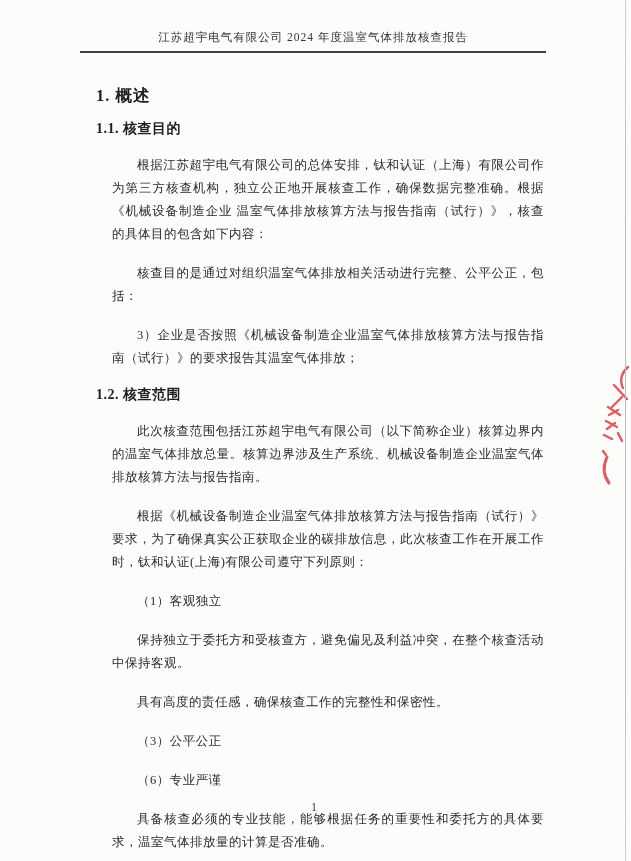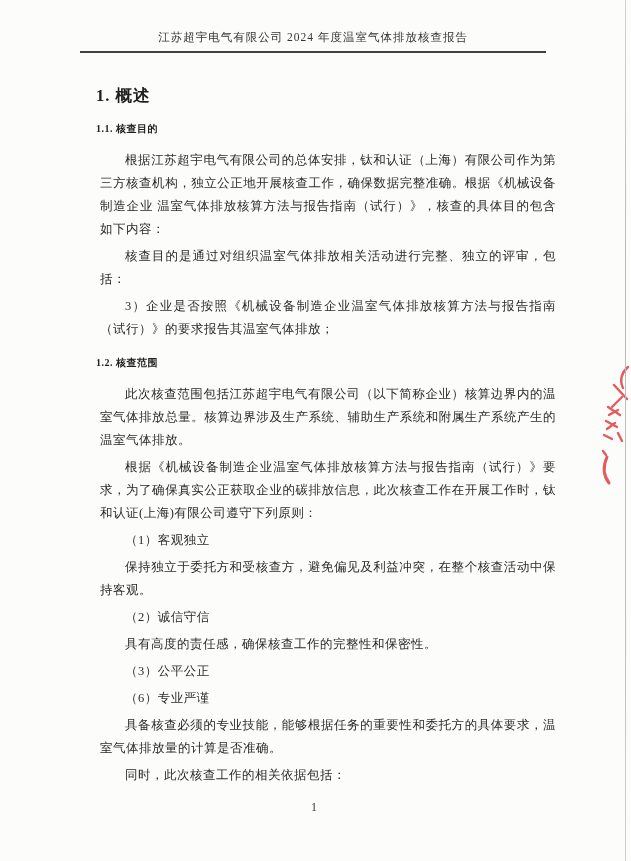--- a/index.html
+++ b/index.html
@@ -31,26 +31,26 @@
     background:#404040;
   }
   .content{
     position:absolute;top:86px;left:96px;width:464px;
   }
   .h1{
     font-size:16.5px;font-weight:bold;color:#1f1f1f;
     line-height:20px;margin:0 0 14px 0;letter-spacing:1px;
   }
   .h2{
-    font-size:10px;font-weight:bold;color:#1f1f1f;
+    font-size:14px;font-weight:bold;color:#1f1f1f;
     line-height:18px;margin:13px 0 11px 0;letter-spacing:0.5px;
   }
   .para{
     font-size:12.5px;line-height:23px;color:#2a2a2a;
-    text-align:justify;text-indent:2em;margin:4px;letter-spacing:0.5px;
+    text-align:justify;text-indent:2em;margin:16px;letter-spacing:0.5px;
   }
   .footer{
     position:absolute;top:800px;left:82px;width:464px;
     text-align:center;font-size:12px;color:#3a3a3a;
   }
   .seal{
     position:absolute;top:363px;left:598px;width:33px;height:130px;
     pointer-events:none;
   }
 </style>
@@ -59,28 +59,27 @@
 
 <div class="page">
 
   <div class="header">江苏超宇电气有限公司 2024 年度温室气体排放核查报告</div>
   <div class="header-rule"></div>
 
   <div class="content">
     <div class="h1">1.  概述</div>
     <div class="h2">1.1. 核查目的</div>
     <p class="para">根据江苏超宇电气有限公司的总体安排，钛和认证（上海）有限公司作为第三方核查机构，独立公正地开展核查工作，确保数据完整准确。根据《机械设备制造企业 温室气体排放核算方法与报告指南（试行）》，核查的具体目的包含如下内容：</p>
-    <p class="para">核查目的是通过对组织温室气体排放相关活动进行完整、独立的评审，包括：</p>
+    <p class="para">核查目的是通过对组织温室气体排放相关活动进行完整、公平公正，包括：</p>
     <p class="para">3）企业是否按照《机械设备制造企业温室气体排放核算方法与报告指南（试行）》的要求报告其温室气体排放；</p>
     <div class="h2">1.2. 核查范围</div>
-    <p class="para">此次核查范围包括江苏超宇电气有限公司（以下简称企业）核算边界内的温室气体排放总量。核算边界涉及生产系统、辅助生产系统和附属生产系统产生的温室气体排放。</p>
+    <p class="para">此次核查范围包括江苏超宇电气有限公司（以下简称企业）核算边界内的温室气体排放总量。核算边界涉及生产系统、机械设备制造企业温室气体排放核算方法与报告指南。</p>
     <p class="para">根据《机械设备制造企业温室气体排放核算方法与报告指南（试行）》要求，为了确保真实公正获取企业的碳排放信息，此次核查工作在开展工作时，钛和认证(上海)有限公司遵守下列原则：</p>
     <p class="para">（1）客观独立</p>
     <p class="para">保持独立于委托方和受核查方，避免偏见及利益冲突，在整个核查活动中保持客观。</p>
-    <p class="para">（2）诚信守信</p>
     <p class="para">具有高度的责任感，确保核查工作的完整性和保密性。</p>
     <p class="para">（3）公平公正</p>
     <p class="para">（6）专业严谨</p>
     <p class="para">具备核查必须的专业技能，能够根据任务的重要性和委托方的具体要求，温室气体排放量的计算是否准确。</p>
     <p class="para">同时，此次核查工作的相关依据包括：</p>
   </div>
 
   <svg class="seal" viewBox="0 0 33 130" xmlns="http://www.w3.org/2000/svg">
     <g stroke="#e04a4e" stroke-width="2.4" fill="none" stroke-linecap="round" opacity="0.9">
       <path d="M30,4 C24,9 21,17 25,25"></path>

